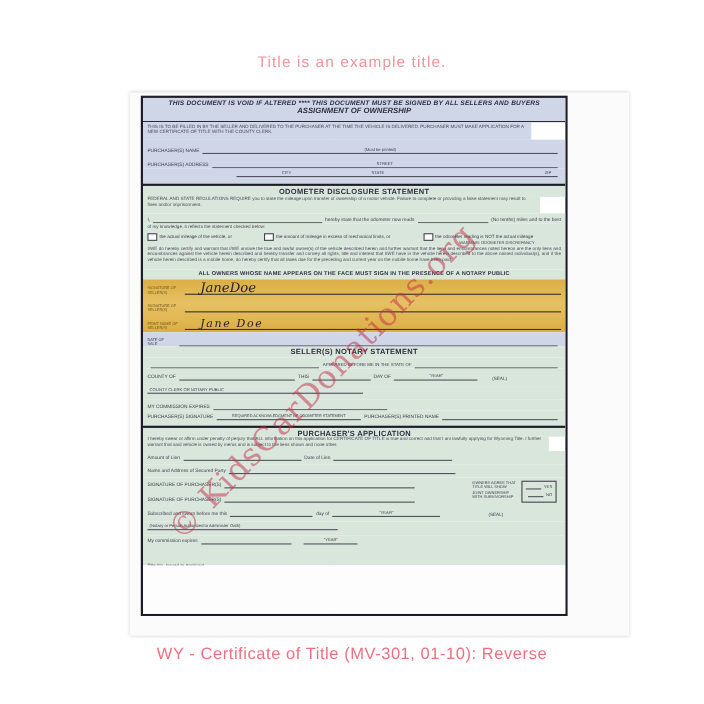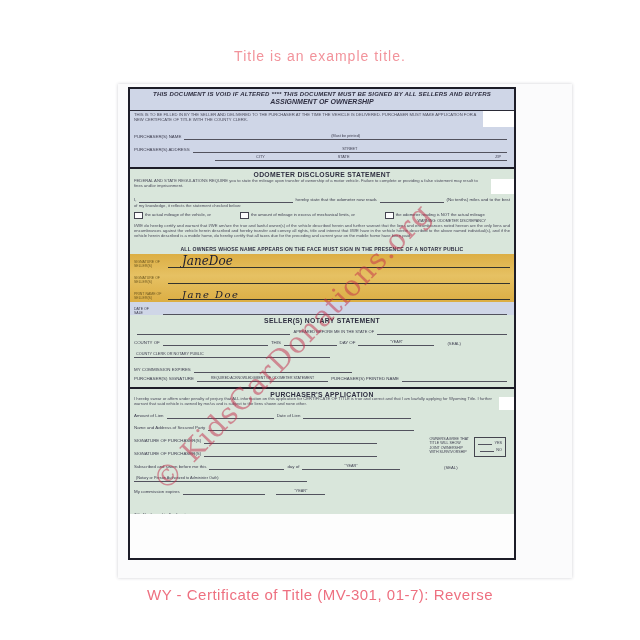--- a/index.html
+++ b/index.html
@@ -285,13 +285,13 @@
     <div class="sec green" style="height:14px;padding:2px 4px 0;">
       <span class="tiny">Title No. Issued to Applicant</span>
     </div>
 
     <div class="sec blank-strip"></div>
   </div>
 
   <div class="watermark">© KidsCarDonations.org</div>
 </div>
 
-<div class="page-caption">WY - Certificate of Title (MV-301, 01-7): Reverse</div>
+<div class="page-caption">WY - Certificate of Title (MV-301, 01-10): Reverse</div>
 
 </body></html>

